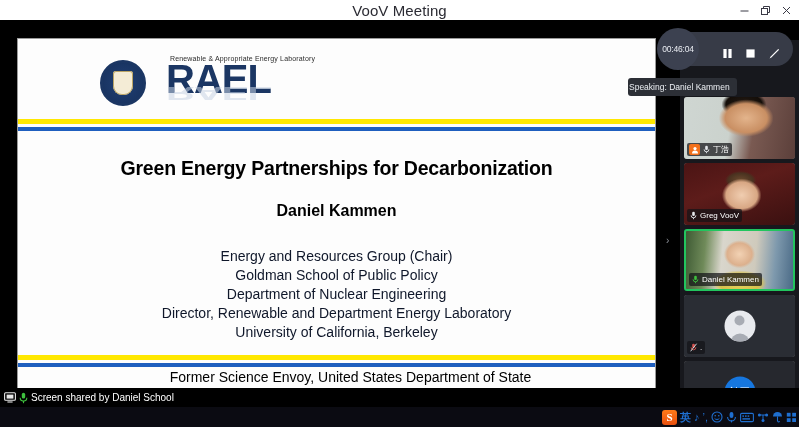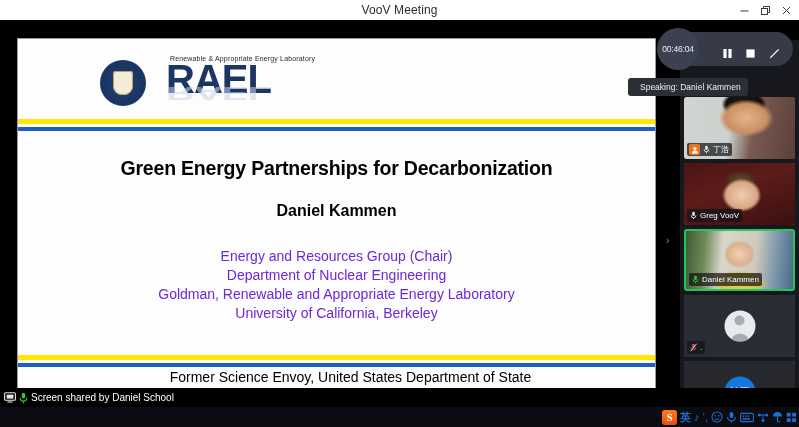--- a/index.html
+++ b/index.html
@@ -12,21 +12,21 @@
 
   #app { position: relative; width: 799px; height: 427px; background: #000; }
 
   
   .titlebar {
     position: absolute; left: 0; top: 0; width: 799px; height: 20px;
     background: #ffffff;
     display: flex; align-items: center; justify-content: center;
   }
   .titlebar-title {
-    font-size: 12px; color: #2b2b33; letter-spacing: .1px; text-align: center;
+    font-size: 15px; color: #2b2b33; letter-spacing: .1px; text-align: center;
   }
   .win-ctrls {
     position: absolute; right: 2px; top: 0; height: 20px;
     display: flex; align-items: center; gap: 0px;
   }
   .win-btn {
     width: 21px; height: 20px; display: flex; align-items: center; justify-content: center;
     color: #3a3a46;
   }
   .win-btn svg { display: block; }
@@ -99,21 +99,21 @@
     position: absolute; left: 0; top: 118px; width: 100%;
     text-align: center; font-size: 19.5px; font-weight: bold; color: #000;
     letter-spacing: -.2px;
   }
   .slide-author {
     position: absolute; left: 0; top: 163px; width: 100%;
     text-align: center; font-size: 16px; font-weight: bold; color: #000;
   }
   .slide-affil {
     position: absolute; left: 0; top: 208px; width: 100%;
-    text-align: center; font-size: 14px; color: #6d28d9; line-height: 19px;
+    text-align: center; font-size: 14px; color: #0f172a; line-height: 19px;
   }
   .slide-envoy {
     position: absolute; left: 14px; top: 330px; width: 100%;
     text-align: center; font-size: 14px; color: #000;
   }
 
   
   .ppt-ctrls {
     position: absolute; left: 34px; top: 390px;
     display: flex; align-items: center; gap: 6px;
@@ -122,21 +122,21 @@
   .ppt-ctrls svg { display: block; }
 
   
   .rail {
     position: absolute; right: 0; top: 20px; width: 119px; height: 387px;
     background: #17181d;
   }
   .speaking-pill {
     position: absolute; left: -52px; top: 38px;
     background: #2c2f36; color: #eceff3;
-    font-size: 8.5px; padding: 4px 7px 4px 12px;
+    font-size: 8.5px; padding: 4px 7px 4px 1px;
     border-radius: 3px; white-space: nowrap;
   }
   .tile {
     position: absolute; left: 4px; width: 111px; height: 62px;
     background: #737373; border-radius: 3px; overflow: hidden;
   }
   .tile.t0 { top: 57px; }
   .tile.t1 { top: 123px; }
   .tile.t2 { top: 189px; border: 2px solid #22c55e; }
   .tile.t3 { top: 255px; }
@@ -297,22 +297,23 @@
           <div class="logo-rael">RAEL</div>
           <div class="logo-rael-shadow">RAEL</div>
         </div>
       </div>
 
       <div class="slide-title">Green Energy Partnerships for Decarbonization</div>
       <div class="slide-author">Daniel Kammen</div>
 
       <div class="slide-affil">
         <div>Energy and Resources Group (Chair)</div>
+        <div>Goldman School of Public Policy</div>
         <div>Department of Nuclear Engineering</div>
-        <div>Goldman, Renewable and Appropriate Energy Laboratory</div>
+        <div>Director, Renewable and Department Energy Laboratory</div>
         <div>University of California, Berkeley</div>
       </div>
 
       <div class="slide-envoy">Former Science Envoy, United States Department of State</div>
 
     </div>
 
     <div class="ppt-ctrls">
       <span class="pc">
         <svg width="12" height="12" viewBox="0 0 12 12">

